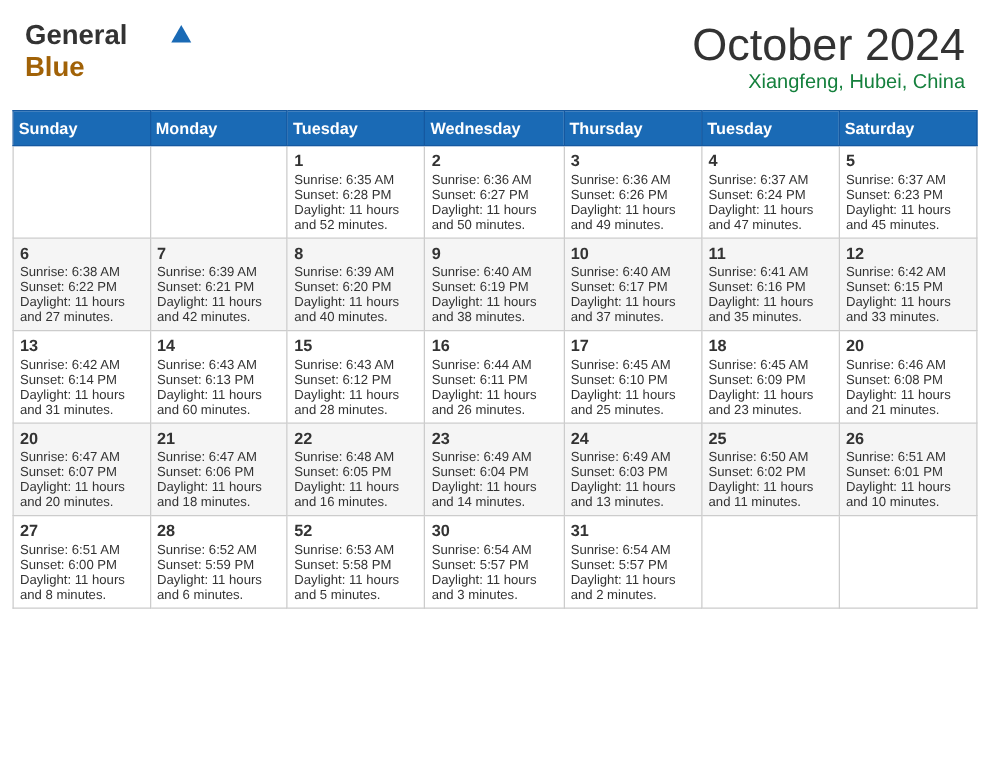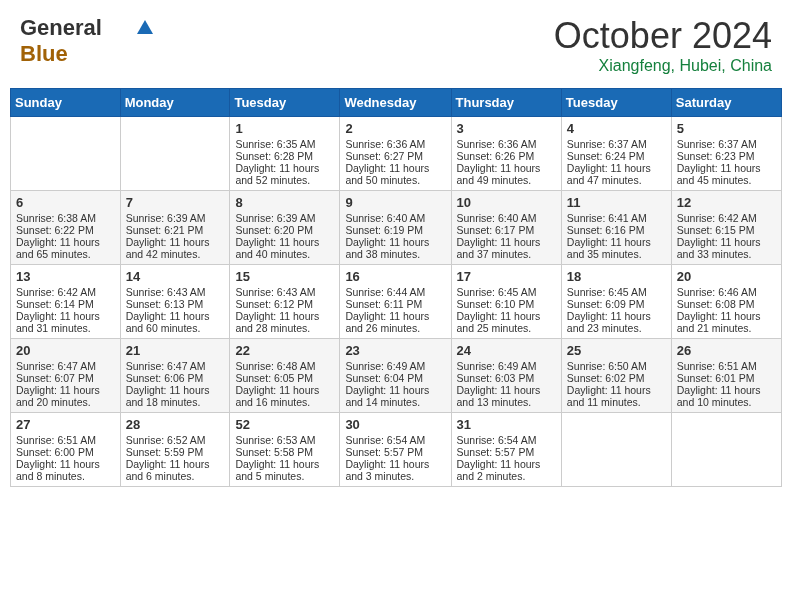--- a/index.html
+++ b/index.html
@@ -126,21 +126,21 @@
   <tr>
         <td class="empty"></td>
         <td class="empty"></td>
         <td><span class="day-num">1</span><span>Sunrise: 6:35 AM</span><br><span>Sunset: 6:28 PM</span><br><span>Daylight: 11 hours and 52 minutes.</span></td>
         <td><span class="day-num">2</span><span>Sunrise: 6:36 AM</span><br><span>Sunset: 6:27 PM</span><br><span>Daylight: 11 hours and 50 minutes.</span></td>
         <td><span class="day-num">3</span><span>Sunrise: 6:36 AM</span><br><span>Sunset: 6:26 PM</span><br><span>Daylight: 11 hours and 49 minutes.</span></td>
         <td><span class="day-num">4</span><span>Sunrise: 6:37 AM</span><br><span>Sunset: 6:24 PM</span><br><span>Daylight: 11 hours and 47 minutes.</span></td>
         <td><span class="day-num">5</span><span>Sunrise: 6:37 AM</span><br><span>Sunset: 6:23 PM</span><br><span>Daylight: 11 hours and 45 minutes.</span></td>
       </tr>
       <tr>
-        <td><span class="day-num">6</span><span>Sunrise: 6:38 AM</span><br><span>Sunset: 6:22 PM</span><br><span>Daylight: 11 hours and 65 minutes.</span></td>
+        <td><span class="day-num">6</span><span>Sunrise: 6:38 AM</span><br><span>Sunset: 6:22 PM</span><br><span>Daylight: 11 hours and 27 minutes.</span></td>
         <td><span class="day-num">7</span><span>Sunrise: 6:39 AM</span><br><span>Sunset: 6:21 PM</span><br><span>Daylight: 11 hours and 42 minutes.</span></td>
         <td><span class="day-num">8</span><span>Sunrise: 6:39 AM</span><br><span>Sunset: 6:20 PM</span><br><span>Daylight: 11 hours and 40 minutes.</span></td>
         <td><span class="day-num">9</span><span>Sunrise: 6:40 AM</span><br><span>Sunset: 6:19 PM</span><br><span>Daylight: 11 hours and 38 minutes.</span></td>
         <td><span class="day-num">10</span><span>Sunrise: 6:40 AM</span><br><span>Sunset: 6:17 PM</span><br><span>Daylight: 11 hours and 37 minutes.</span></td>
         <td><span class="day-num">11</span><span>Sunrise: 6:41 AM</span><br><span>Sunset: 6:16 PM</span><br><span>Daylight: 11 hours and 35 minutes.</span></td>
         <td><span class="day-num">12</span><span>Sunrise: 6:42 AM</span><br><span>Sunset: 6:15 PM</span><br><span>Daylight: 11 hours and 33 minutes.</span></td>
       </tr>
       <tr>
         <td><span class="day-num">13</span><span>Sunrise: 6:42 AM</span><br><span>Sunset: 6:14 PM</span><br><span>Daylight: 11 hours and 31 minutes.</span></td>
         <td><span class="day-num">14</span><span>Sunrise: 6:43 AM</span><br><span>Sunset: 6:13 PM</span><br><span>Daylight: 11 hours and 60 minutes.</span></td>

